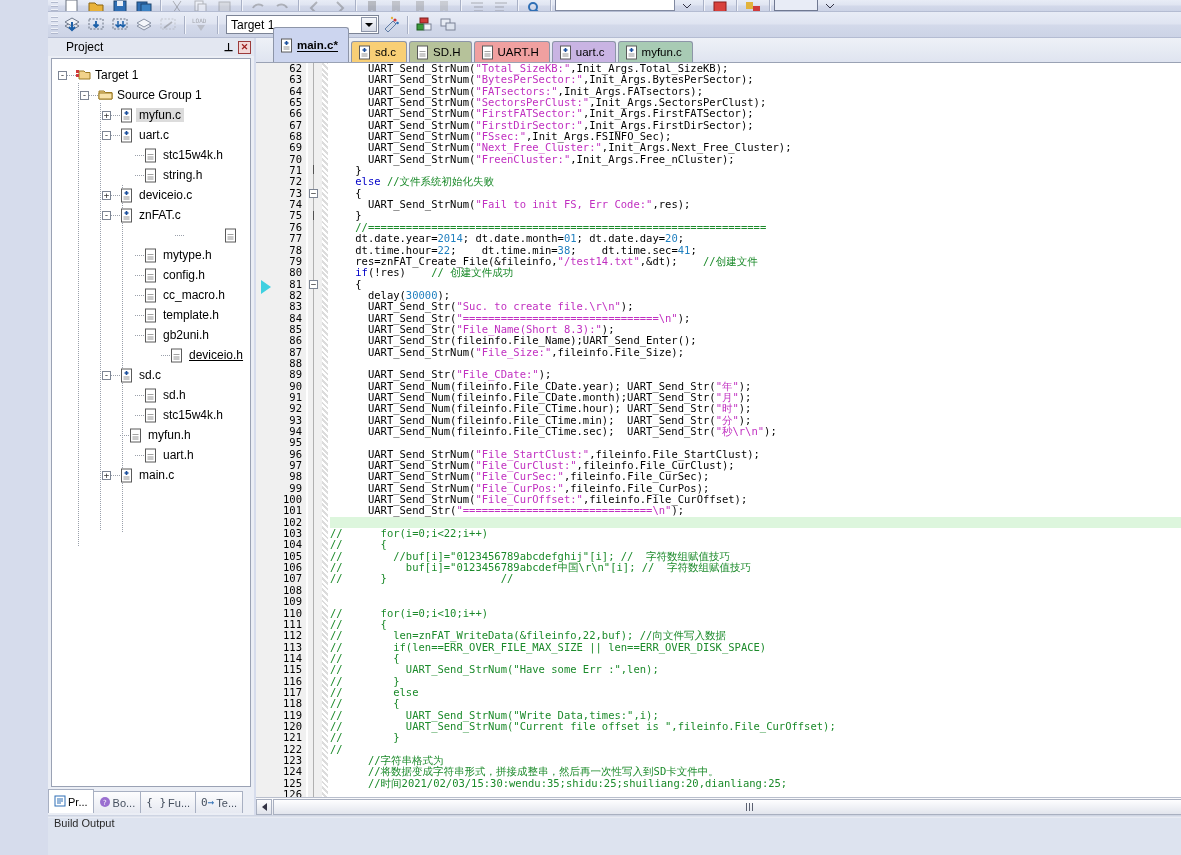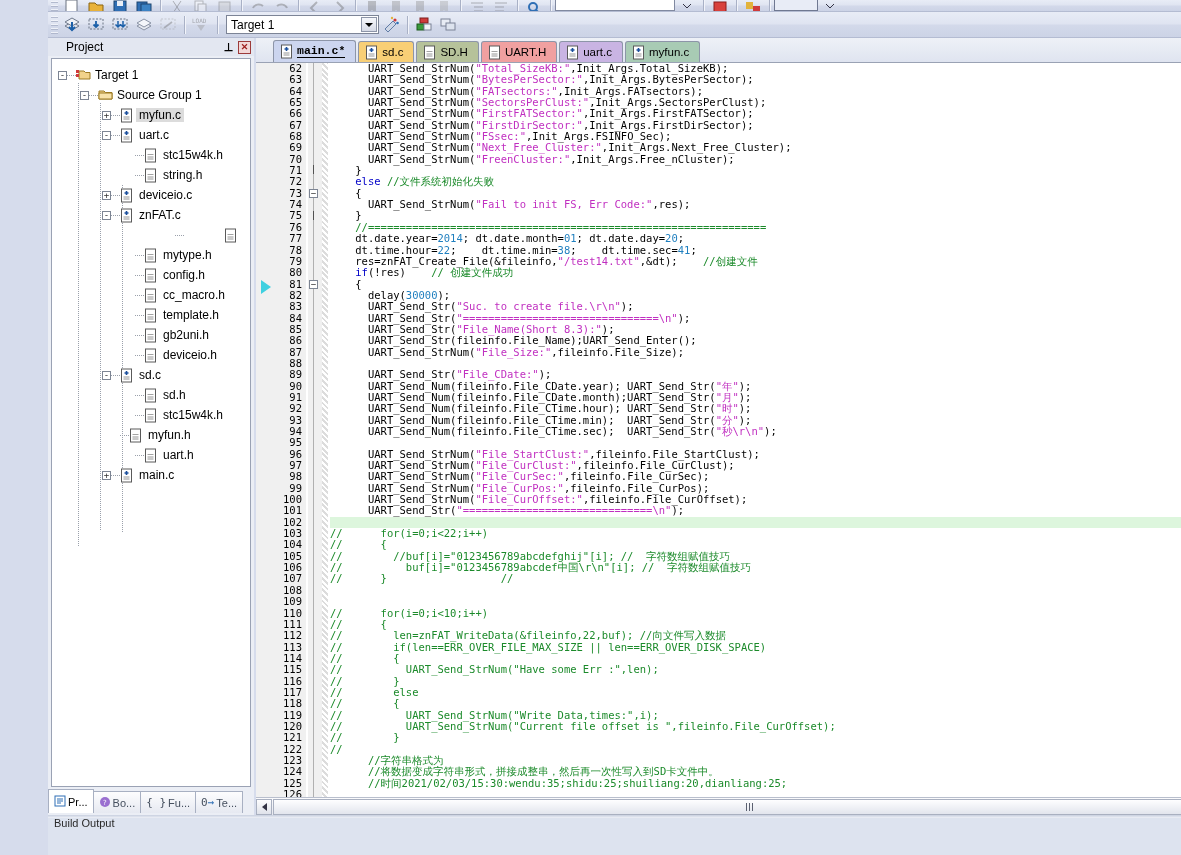--- a/index.html
+++ b/index.html
@@ -110,21 +110,21 @@
     background:linear-gradient(to bottom,#eef1f7,#dfe4f0);
     display:flex;align-items:flex-end;padding-left:17px;border-bottom:1px solid #9aa2b4;
     box-sizing:border-box;
   }
   .dtab{
     height:21px;display:flex;align-items:center;gap:4px;padding:0 10px 0 6px;
     border:1px solid #8d95a8;border-bottom:none;
     border-radius:3px 3px 0 0;font-size:11.5px;color:#000;
     box-sizing:border-box;margin-right:2px;position:relative;
   }
-  .dtab.active{height:22px;font-family:Liberation Mono, monospace;}
+  .dtab.active{height:35px;}
   .dtab .nm{line-height:12px;}
   .dtab.active .nm{border-bottom:1.5px solid #000;font-weight:bold;}
 
   #code-wrap{position:absolute;left:0;right:0;top:25px;bottom:18px;background:#fff;overflow:hidden;}
   #bp-col{position:absolute;left:0;top:0;width:20px;bottom:0;background:#f0f0f0;}
   #exec-arrow{position:absolute;left:5px;top:219px;width:0;height:0;
     border-top:7px solid transparent;border-bottom:7px solid transparent;border-left:10px solid #3fd0e0;}
   #gutter{position:absolute;left:20px;top:0;width:30px;bottom:0;background:#f0f0f0;
     text-align:right;}
   #fold-col{position:absolute;left:52px;top:0;width:14px;bottom:0;background:#f0f0f0;
@@ -532,21 +532,21 @@
           <div class="tnode" style="padding-left: 72px;">
             <span class="exp-spacer"></span>
             <span class="dots"></span>
             <span class="ico"><svg width="13" height="15">
                 <rect x="1.5" y="1" width="10" height="13" fill="#ffffff" stroke="#5a5a5a"></rect>
                 <path d="M3.5 9h6M3.5 11h6" stroke="#8a8a8a" stroke-width="0.9"></path>
                 <path d="M3.5 6.5h6" stroke="#9a9a9a" stroke-width="0.9"></path>
               </svg></span>
             <span class="lbl">gb2uni.h</span>
           </div>
-          <div class="tnode" style="padding-left: 72px;">
+          <div class="tnode" style="padding-left: 98px; text-decoration: underline;">
             <span class="exp-spacer"></span>
             <span class="dots"></span>
             <span class="ico"><svg width="13" height="15">
                 <rect x="1.5" y="1" width="10" height="13" fill="#ffffff" stroke="#5a5a5a"></rect>
                 <path d="M3.5 9h6M3.5 11h6" stroke="#8a8a8a" stroke-width="0.9"></path>
                 <path d="M3.5 6.5h6" stroke="#9a9a9a" stroke-width="0.9"></path>
               </svg></span>
             <span class="lbl">deviceio.h</span>
           </div>
           <div class="tnode" style="padding-left: 50px;">

